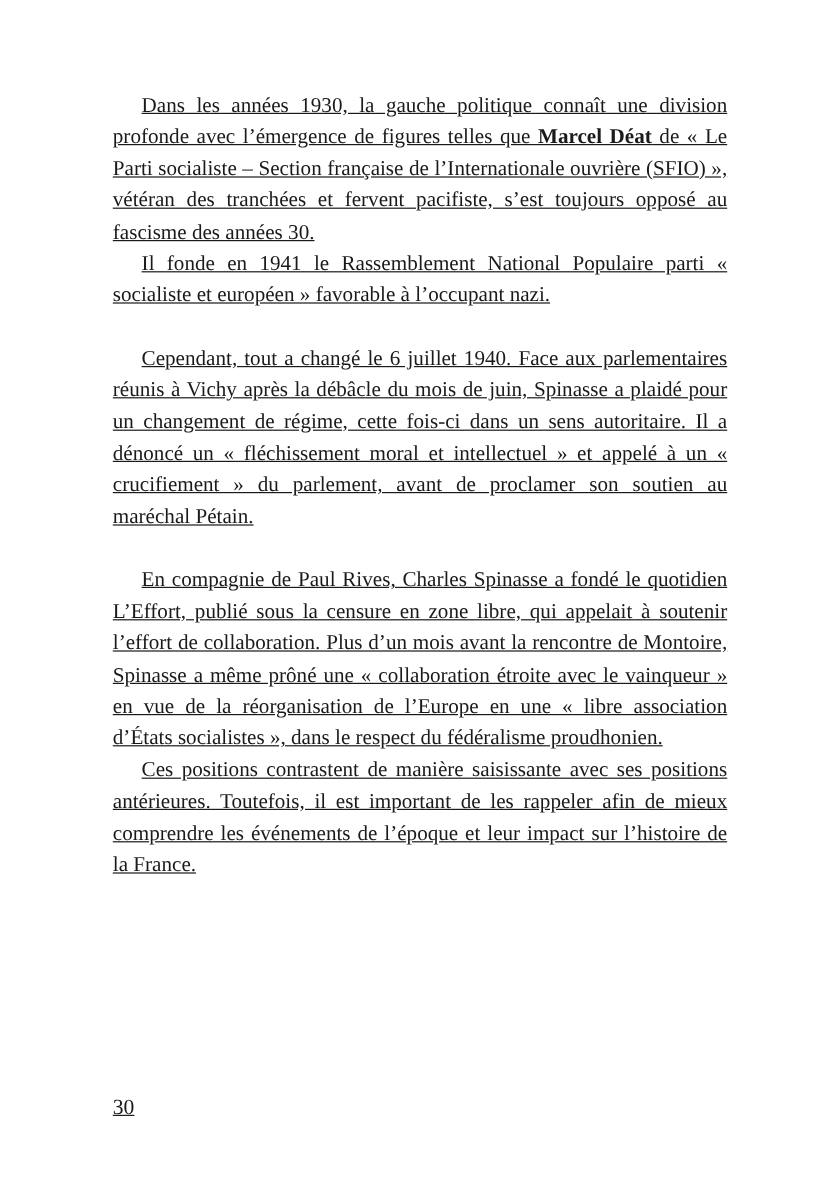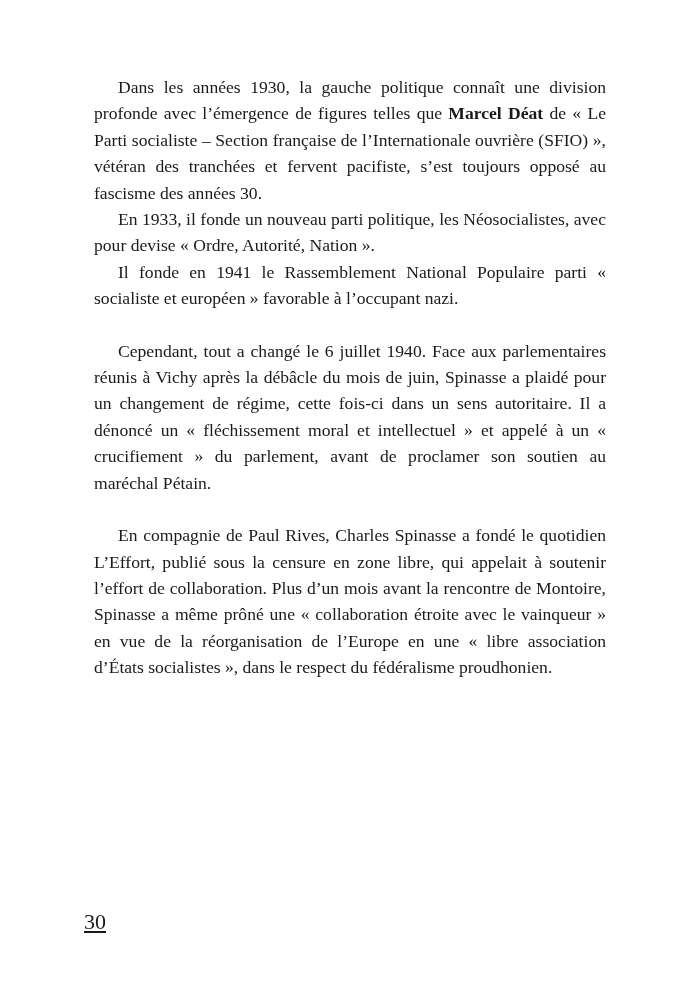--- a/index.html
+++ b/index.html
@@ -21,52 +21,53 @@
       top: 74px;
       width: 512px;
       font-size: 17.6px;
       line-height: 26.4px;
     }
     .para {
       margin: 0;
       text-indent: 24px;
       text-align: justify;
       hyphens: none;
+      text-decoration: underline;
     }
     .gap {
       height: 26px;
     }
     b { font-weight: bold; }
     .page-number {
       position: absolute;
-      left: 84px;
+      left: 94px;
       top: 912px;
-      font-size: 22px;
+      font-size: 18px;
       line-height: 20px;
       text-decoration: underline;
     }
   </style>
 </head>
 <body>
 
 <main class="page-body">
 
   <section>
     <p class="para"><span>Dans les années 1930, la gauche politique connaît une division profonde avec l’émergence de figures telles que </span><b>Marcel Déat</b><span> de « Le Parti socialiste – Section française de l’Internationale ouvrière (SFIO) », vétéran des tranchées et fervent pacifiste, s’est toujours opposé au fascisme des années 30.</span></p>
-    <p class="para">En 1933, il fonde un nouveau parti politique, les Néosocialistes, avec pour devise « Ordre, Autorité, Nation ».</p>
     <p class="para">Il fonde en 1941 le Rassemblement National Populaire parti « socialiste et européen » favorable à l’occupant nazi.</p>
   </section>
 
   <div class="gap"></div>
 
   <section>
     <p class="para">Cependant, tout a changé le 6 juillet 1940. Face aux parlementaires réunis à Vichy après la débâcle du mois de juin, Spinasse a plaidé pour un changement de régime, cette fois-ci dans un sens autoritaire. Il a dénoncé un « fléchissement moral et intellectuel » et appelé à un « crucifiement » du parlement, avant de proclamer son soutien au maréchal Pétain.</p>
   </section>
 
   <div class="gap"></div>
 
   <section>
     <p class="para">En compagnie de Paul Rives, Charles Spinasse a fondé le quotidien L’Effort, publié sous la censure en zone libre, qui appelait à soutenir l’effort de collaboration. Plus d’un mois avant la rencontre de Montoire, Spinasse a même prôné une « collaboration étroite avec le vainqueur » en vue de la réorganisation de l’Europe en une « libre association d’États socialistes », dans le respect du fédéralisme proudhonien.</p>
+    <p class="para">Ces positions contrastent de manière saisissante avec ses positions antérieures. Toutefois, il est important de les rappeler afin de mieux comprendre les événements de l’époque et leur impact sur l’histoire de la France.</p>
   </section>
 
 </main>
 
 <div class="page-number">30</div>
 
 </body></html>

